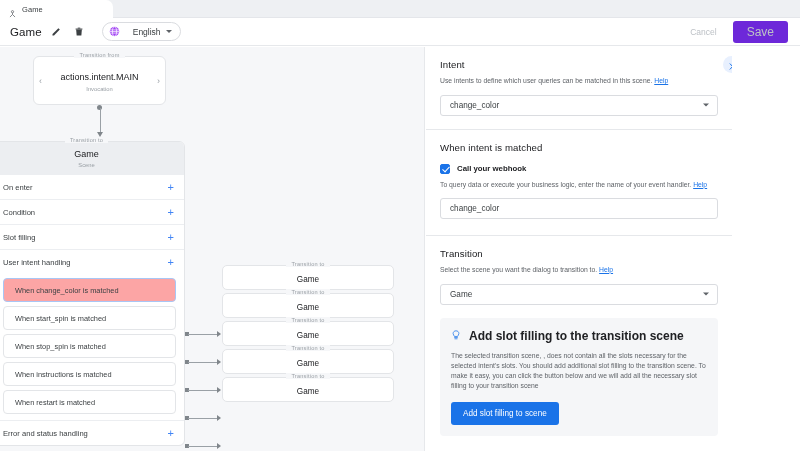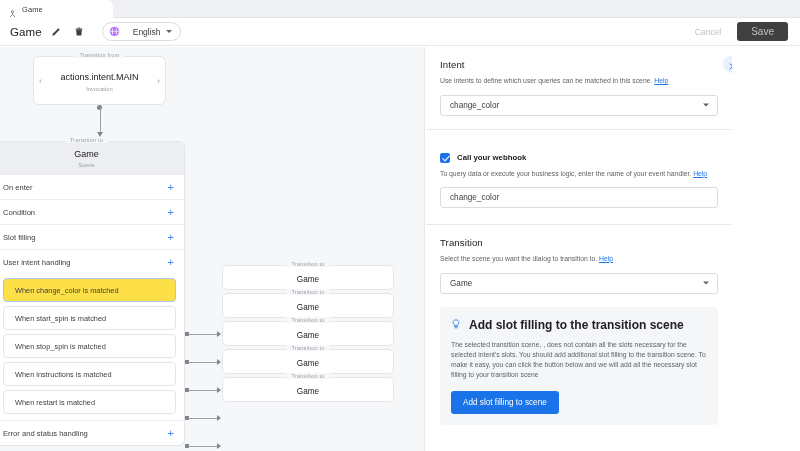--- a/index.html
+++ b/index.html
@@ -50,22 +50,22 @@
     padding: 0 8px 0 6px; cursor: pointer; background: #fff;
   }
   .lang-label { font-size: 8.5px; color: #3c4043; padding-left: 8px; }
   .caret { width: 0; height: 0; border-left: 3px solid transparent;
            border-right: 3px solid transparent; border-top: 3.5px solid #5f6368; }
   .hdr-right { margin-left: auto; display: flex; align-items: center; gap: 6px; padding-right: 12px; }
   .btn-text {
     font-size: 8.5px; color: #bdc1c6; padding: 4px 10px; border-radius: 3px; cursor: default;
   }
   .btn-save {
-    font-size: 10px; color: #bdc1c6; padding: 4px 14px; border-radius: 3px;
-    background: #404040; cursor: default;
+    font-size: 12px; color: #bdc1c6; padding: 4px 14px; border-radius: 3px;
+    background: #6d28d9; cursor: default;
   }
 
   
   .canvas {
     position: absolute; left: 0; top: 47px; width: 425px; height: 404px;
     background: #f6f7f9; overflow: hidden;
   }
   .canvas::after {
     content: ""; position: absolute; right: 0; top: 0; width: 1px; height: 100%;
     background: #e6e8eb;
@@ -125,21 +125,21 @@
   .scene-row:first-of-type { border-top: none; }
   .row-label { font-size: 7.6px; color: #3c4043; }
   .plus { font-size: 11px; color: #4285f4; line-height: 1; font-weight: 400; cursor: pointer; }
   .intent-list { padding: 3px 8px 6px 14px; }
   .intent-item {
     height: 24px; margin-top: 4px;
     border: 1px solid #e3e5e8; border-radius: 4px; background: #fff;
     display: flex; align-items: center; padding-left: 11px; cursor: pointer;
   }
   .intent-item:first-child { margin-top: 1px; }
-  .intent-item.selected { background: #fde047; border-color: #a8c6f5; }
+  .intent-item.selected { background: #fca5a5; border-color: #a8c6f5; }
   .intent-item .t { font-size: 7.4px; color: #3c4043; }
 
   
   #transition-col { position: absolute; left: 222px; top: 218px; width: 172px; }
   .tcard {
     position: relative; width: 172px; height: 25px; margin-bottom: 3px;
     background: #fff; border: 1px solid #e3e5e8; border-radius: 5px;
     display: flex; align-items: center; justify-content: center;
   }
   .tcard .t-title { font-size: 8.2px; color: #202124; margin-top: 3px; }
@@ -410,20 +410,21 @@
       </div>
       <div class="select">
         <span class="sv">change_color</span>
         <span class="dd"></span>
       </div>
     </div>
 
     <div class="divider"></div>
 
     <div class="sect">
+      <div class="sect-title">When intent is matched</div>
 
       <div class="chk-row">
         <span class="chk on"></span>
         <span class="chk-label">Call your webhook</span>
       </div>
 
       <div class="sect-desc">
         <span>To query data or execute your business logic, enter the name of your event handler.</span>
         <span class="help">Help</span>
       </div>

